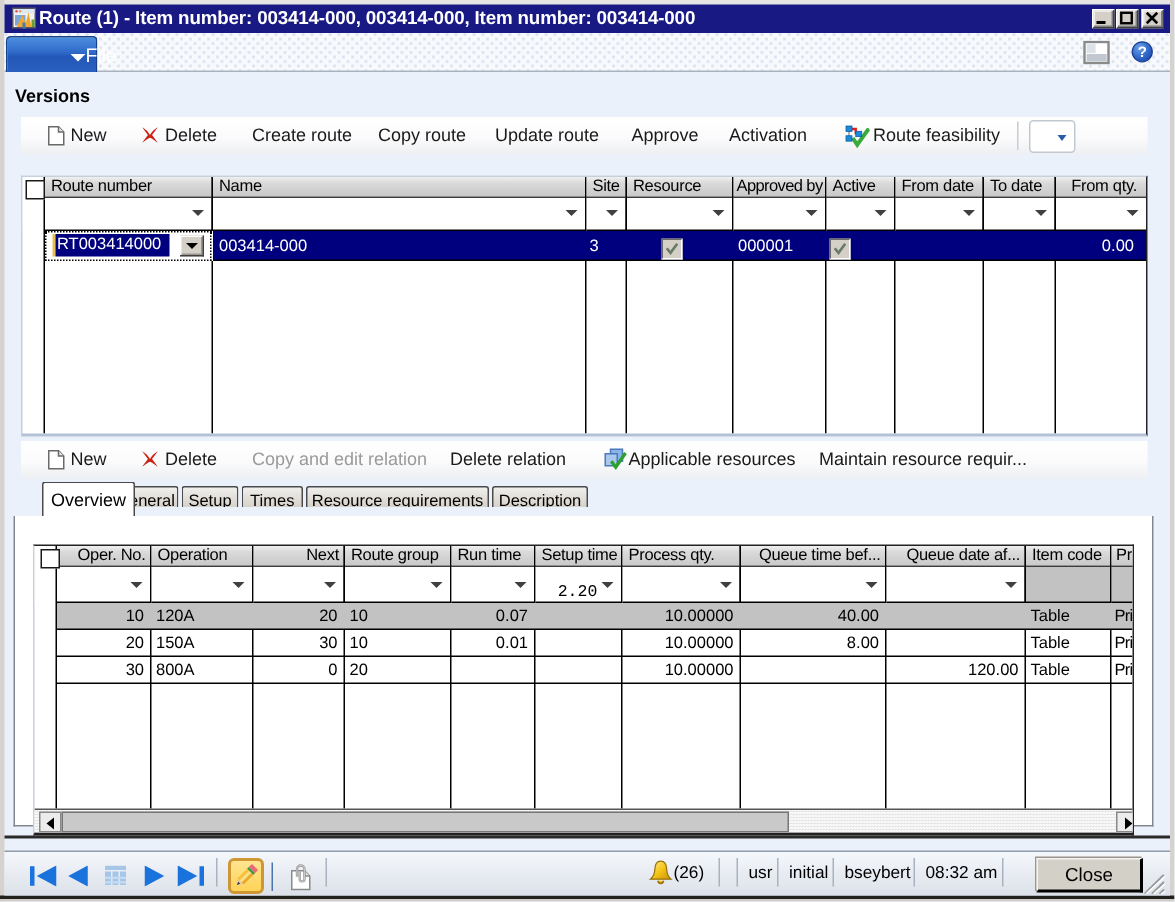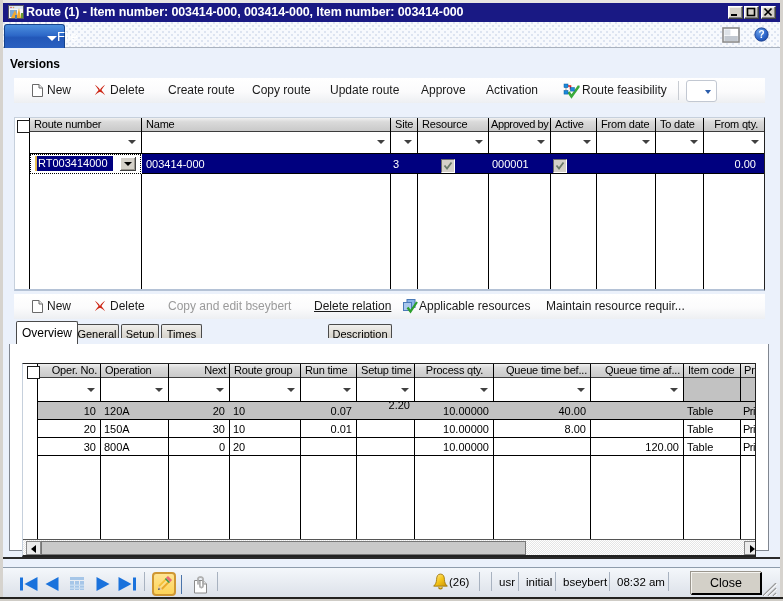--- a/index.html
+++ b/index.html
@@ -230,36 +230,37 @@
 <div class="toolbar" style="left:14px;top:294px;width:751px;height:25px;">
   <svg class="abs" style="left:17px;top:5px" width="13" height="15" viewBox="0 0 13 15">
       <path d="M1.5 1.5 H8 L11.5 5 V13.5 H1.5 Z" fill="#fff" stroke="#6a6a6a"></path>
       <path d="M8 1.5 L8 5 L11.5 5" fill="#e8e8e8" stroke="#6a6a6a"></path>
     </svg>
   <div class="tb-item" style="left:33px;">New</div>
   <svg class="abs" style="left:79px;top:5px" width="14" height="14" viewBox="0 0 15 15">
       <path d="M2 2 C5 4 6 5 7.5 7.5 C9 5 10 4 13 2 C11 5 10 6 9 7.5 C10 9 11 10 13 13 C10 11 9 10 7.5 9.5 C6 10 5 11 2 13 C4 10 5 9 6 7.5 C5 6 4 5 2 2 Z" fill="#cc2211"></path>
     </svg>
   <div class="tb-item" style="left:96px;">Delete</div>
-  <div class="tb-item tb-gray" style="left:154px;">Copy and edit bseybert</div>
-  <div class="tb-item" style="left:300px;text-decoration:underline;">Delete relation</div>
+  <div class="tb-item tb-gray" style="left:154px;">Copy and edit relation</div>
+  <div class="tb-item" style="left:286px;">Delete relation</div>
   <svg class="abs" style="left:388px;top:4px" width="17" height="17" viewBox="0 0 17 17">
     <rect x="5" y="1.5" width="8" height="8" fill="#8ab4e8" stroke="#4a7ab8"></rect>
     <rect x="1.5" y="4.5" width="8" height="8" fill="#aac8ee" stroke="#4a7ab8"></rect>
     <path d="M5.5 9.5 L8.5 13.5 L15 4" stroke="#2ca02c" stroke-width="2.2" fill="none"></path>
   </svg>
   <div class="tb-item" style="left:405px;">Applicable resources</div>
   <div class="tb-item" style="left:532px;">Maintain resource requir...</div>
 </div>
 
 <div class="abs" id="tabs" style="left:12px;top:321px;width:768px;height:23px;">
-  <div class="tab active" style="left:4px;width:62px;">Overview</div>
+  <div class="tab active" style="left:16px;width:62px;">Overview</div>
   <div class="tab" style="left:63px;width:44px;">General</div>
   <div class="tab" style="left:109px;width:38px;">Setup</div>
   <div class="tab" style="left:149px;width:41px;">Times</div>
+  <div class="tab" style="left:192px;width:122px;">Resource requirements</div>
   <div class="tab" style="left:316px;width:64px;">Description</div>
 </div>
 
 <div class="abs" id="page" style="left:9px;top:344px;width:760px;height:207px;background:#fff;border:1px solid #808690;border-top:none;">
     <div class="grid" id="grid2" style="left:12px;top:8px;width:734px;height:194px;border-top-color:#222;border-bottom-width:2px;">
       <div class="ghead" style="left:0px;width:15px;background:#fff;border:none;"></div>
       <div class="gfilt" style="left:0;width:14px;height:24px;border:none;background:#fff;"></div>
       <div class="gcol" style="left:0px;width:15px;height:175px;"></div>
       <div class="ghead" style="left:15px;width:63px;text-align:right;padding-right:3px;">Oper. No.</div>
       <div class="gfilt" style="left:15px;width:63px;height:24px;">
@@ -284,49 +285,49 @@
       <div class="ghead" style="left:278px;width:56px;text-align:right;padding-right:17px;">Run time</div>
       <div class="gfilt" style="left:278px;width:56px;height:24px;">
         <div class="fa" style="top:10px;"></div>
       </div>
       <div class="gcol" style="left:278px;width:56px;height:175px;"></div>
       <div class="ghead" style="left:334px;width:58px;text-align:right;padding-right:3px;">Setup time</div>
       <div class="gfilt" style="left:334px;width:58px;height:24px;">
         <div class="fa" style="top:10px;"></div>
       </div>
       <div class="gcol" style="left:334px;width:58px;height:175px;"></div>
-      <div class="ghead" style="left:392px;width:79px;text-align:center;padding-right:3px;">Process qty.</div>
+      <div class="ghead" style="left:392px;width:79px;text-align:left;padding-right:3px;">Process qty.</div>
       <div class="gfilt" style="left:392px;width:79px;height:24px;">
         <div class="fa" style="top:10px;"></div>
       </div>
       <div class="gcol" style="left:392px;width:79px;height:175px;"></div>
       <div class="ghead" style="left:471px;width:97px;text-align:right;padding-right:3px;">Queue time bef...</div>
       <div class="gfilt" style="left:471px;width:97px;height:24px;">
         <div class="fa" style="top:10px;"></div>
       </div>
       <div class="gcol" style="left:471px;width:97px;height:175px;"></div>
-      <div class="ghead" style="left:568px;width:93px;text-align:right;padding-right:3px;">Queue time af...</div>
+      <div class="ghead" style="left:568px;width:93px;text-align:right;padding-right:3px;">Queue date af...</div>
       <div class="gfilt" style="left:568px;width:93px;height:24px;">
         <div class="fa" style="top:10px;"></div>
       </div>
       <div class="gcol" style="left:568px;width:93px;height:175px;"></div>
       <div class="ghead" style="left:661px;width:57px;">Item code</div>
       <div class="gfilt" style="left:661px;width:57px;height:24px;background:#c2c2c2;"></div>
       <div class="gcol" style="left:661px;width:57px;height:175px;"></div>
       <div class="ghead" style="left:718px;width:14px;border-right:none;padding:0 0 0 3px;width:20px;">Pri...</div>
       <div class="gfilt" style="left:718px;width:14px;height:24px;background:#c2c2c2;border-right:none;"></div>
       <div class="cb" style="left:4px;top:2px;"></div>
       <div class="abs" style="left:15px;top:38px;width:717px;height:18px;background:#c2c2c2;"></div>
       <div class="abs" style="left:15px;top:55px;width:717px;height:1px;background:#000;"></div>
       <div class="cell" style="left:18px;top:38px;width:55px;text-align:right;">10</div>
       <div class="cell" style="left:81px;top:38px;width:60px;">120A</div>
       <div class="cell" style="left:149px;top:38px;width:53px;text-align:right;">20</div>
       <div class="cell" style="left:210px;top:38px;width:63px;">10</div>
       <div class="cell" style="left:281px;top:38px;width:48px;text-align:right;">0.07</div>
-      <div class="cell" style="left:337px;top:32px;width:50px;text-align:right;">2.20</div>
+      <div class="cell" style="left:337px;top:22px;width:50px;text-align:center;font-family:Liberation Mono, monospace;">2.20</div>
       <div class="cell" style="left:395px;top:38px;width:71px;text-align:right;">10.00000</div>
       <div class="cell" style="left:474px;top:38px;width:89px;text-align:right;">40.00</div>
       <div class="cell" style="left:571px;top:38px;width:85px;text-align:right;"></div>
       <div class="cell" style="left:664px;top:38px;width:49px;">Table</div>
       <div class="cell" style="left:720px;top:38px;width:18px;letter-spacing:-0.5px;">Pri</div>
       <div class="abs" style="left:15px;top:73px;width:717px;height:1px;background:#000;"></div>
       <div class="cell" style="left:18px;top:56px;width:55px;text-align:right;">20</div>
       <div class="cell" style="left:81px;top:56px;width:60px;">150A</div>
       <div class="cell" style="left:149px;top:56px;width:53px;text-align:right;">30</div>
       <div class="cell" style="left:210px;top:56px;width:63px;">10</div>

